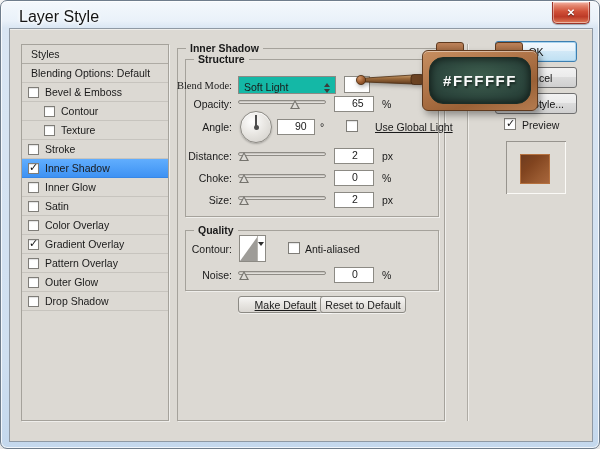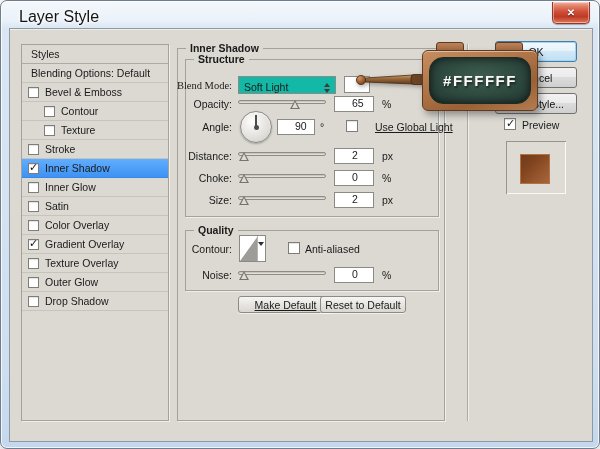--- a/index.html
+++ b/index.html
@@ -155,21 +155,21 @@
         <span class="sb-lbl">Color Overlay</span>
       </div>
       <div class="sb-row">
         <span class="cb">
               <i class="ck">✓</i>
             </span>
         <span class="sb-lbl">Gradient Overlay</span>
       </div>
       <div class="sb-row">
         <span class="cb"></span>
-        <span class="sb-lbl">Texture Overlay</span>
+        <span class="sb-lbl">Pattern Overlay</span>
       </div>
       <div class="sb-row">
         <span class="cb"></span>
         <span class="sb-lbl">Outer Glow</span>
       </div>
       <div class="sb-row">
         <span class="cb"></span>
         <span class="sb-lbl">Drop Shadow</span>
       </div>
     </div>

